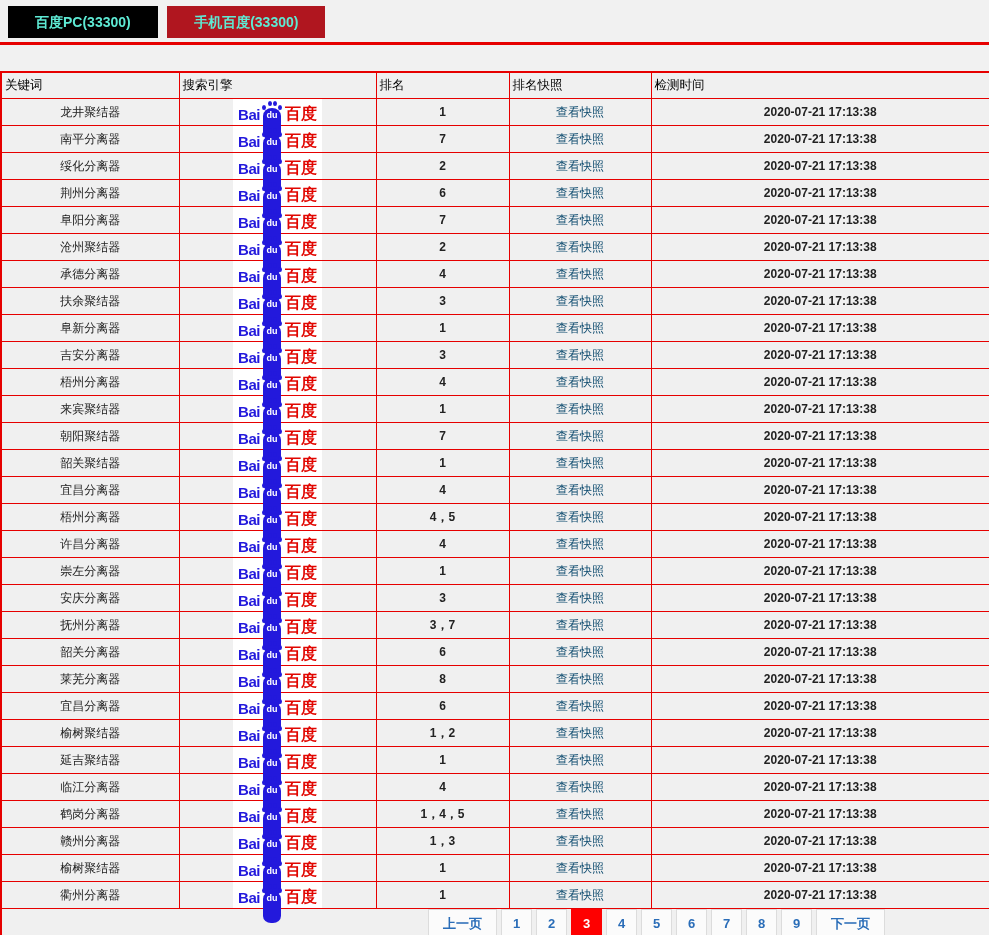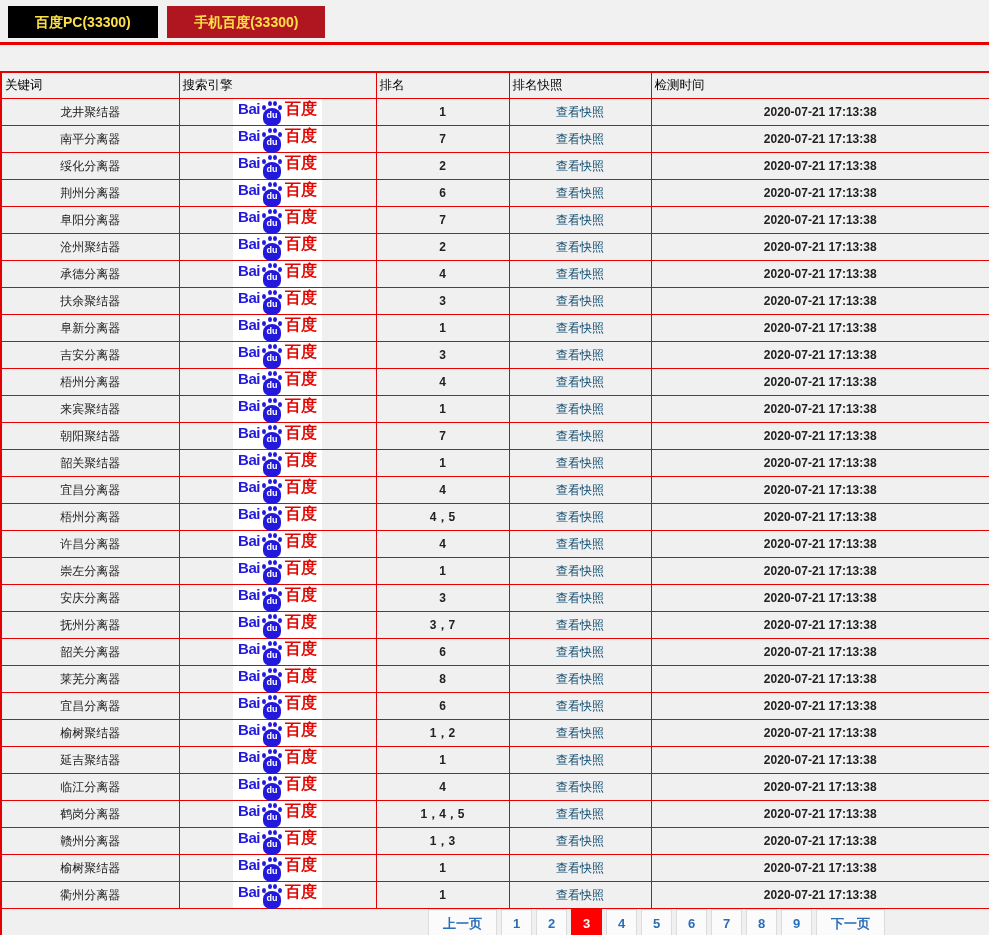--- a/index.html
+++ b/index.html
@@ -6,21 +6,21 @@
   html, body {
     margin: 0; padding: 0;
     width: 989px;
     background: #f1f1f1;
     font-family: "Liberation Sans", sans-serif;
   }
   
   .tabbar { padding: 6px 0 0 8px; height: 42px; }
   .tab {
     display: inline-block;
-    color: #fde047; font-weight: bold; font-size: 14px;
+    color: #5eead4; font-weight: bold; font-size: 14px;
     padding: 9px 27px; line-height: 1; cursor: pointer;
     vertical-align: top;
   }
   .tab-pc { background: #000000; margin-right: 5px; }
   .tab-mobile { background: #b0161f; }
   .divider { border-top: 3px solid #e60000; height: 0; }
 
   
   table.kwt {
     border-collapse: collapse;
@@ -39,32 +39,32 @@
     height: 26px; text-align: center; vertical-align: middle;
     font-size: 12px; color: #222; padding: 0;
   }
   .kw-cell   { color: #333; }
   .rank-cell { font-weight: bold; font-size: 12.5px; color: #111; }
   .time-cell { font-weight: bold; font-size: 12.5px; color: #111; }
   .snap-link { color: #0c4a6e; cursor: pointer; }
 
   
   .baidu-logo {
-    display: inline-flex; align-items: flex-start;
+    display: inline-flex; align-items: flex-end;
     background: #fff; padding: 2px 5px 3px 5px; line-height: 1;
   }
   .bai { color: #2319dc; font-weight: bold; font-size: 15px; letter-spacing: -0.5px; }
   .paw { position: relative; width: 22px; height: 21px; display: inline-block; margin: 0 1px; }
   .toe { position: absolute; background: #2319dc; border-radius: 50%; width: 4px; height: 5px; }
   .t1 { left: 1px;  top: 4px; }
   .t2 { left: 7px;  top: 0;   }
   .t3 { left: 12px; top: 0;   }
   .t4 { left: 17px; top: 4px; }
   .pad {
-    position: absolute; left: 2px; top: 7px; width: 18px; height: 18px;
+    position: absolute; left: 2px; top: 7px; width: 18px; height: 32px;
     background: #2319dc; border-radius: 9px 9px 8px 8px / 8px 8px 7px 7px;
     text-align: center;
   }
   .du { color: #fff; font-size: 9px; font-weight: bold; line-height: 14px; }
   .cn { color: #e10601; font-weight: bold; font-size: 16px; margin-left: 1px; }
 
   
   .pager-cell { height: 46px; }
   .pager {
     display: flex; justify-content: flex-end; align-items: center;

